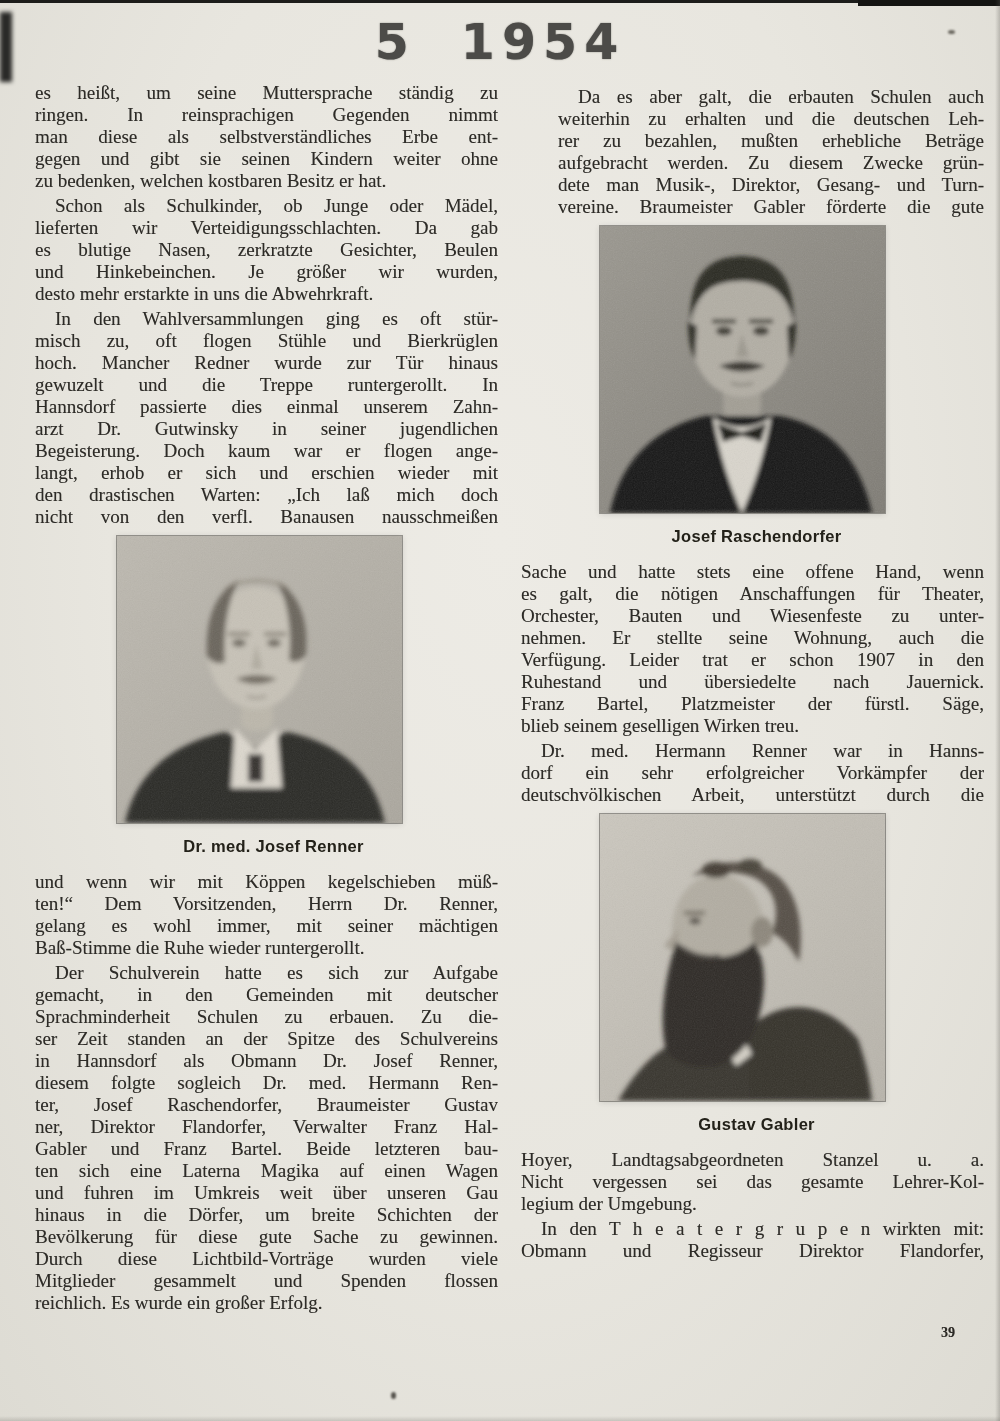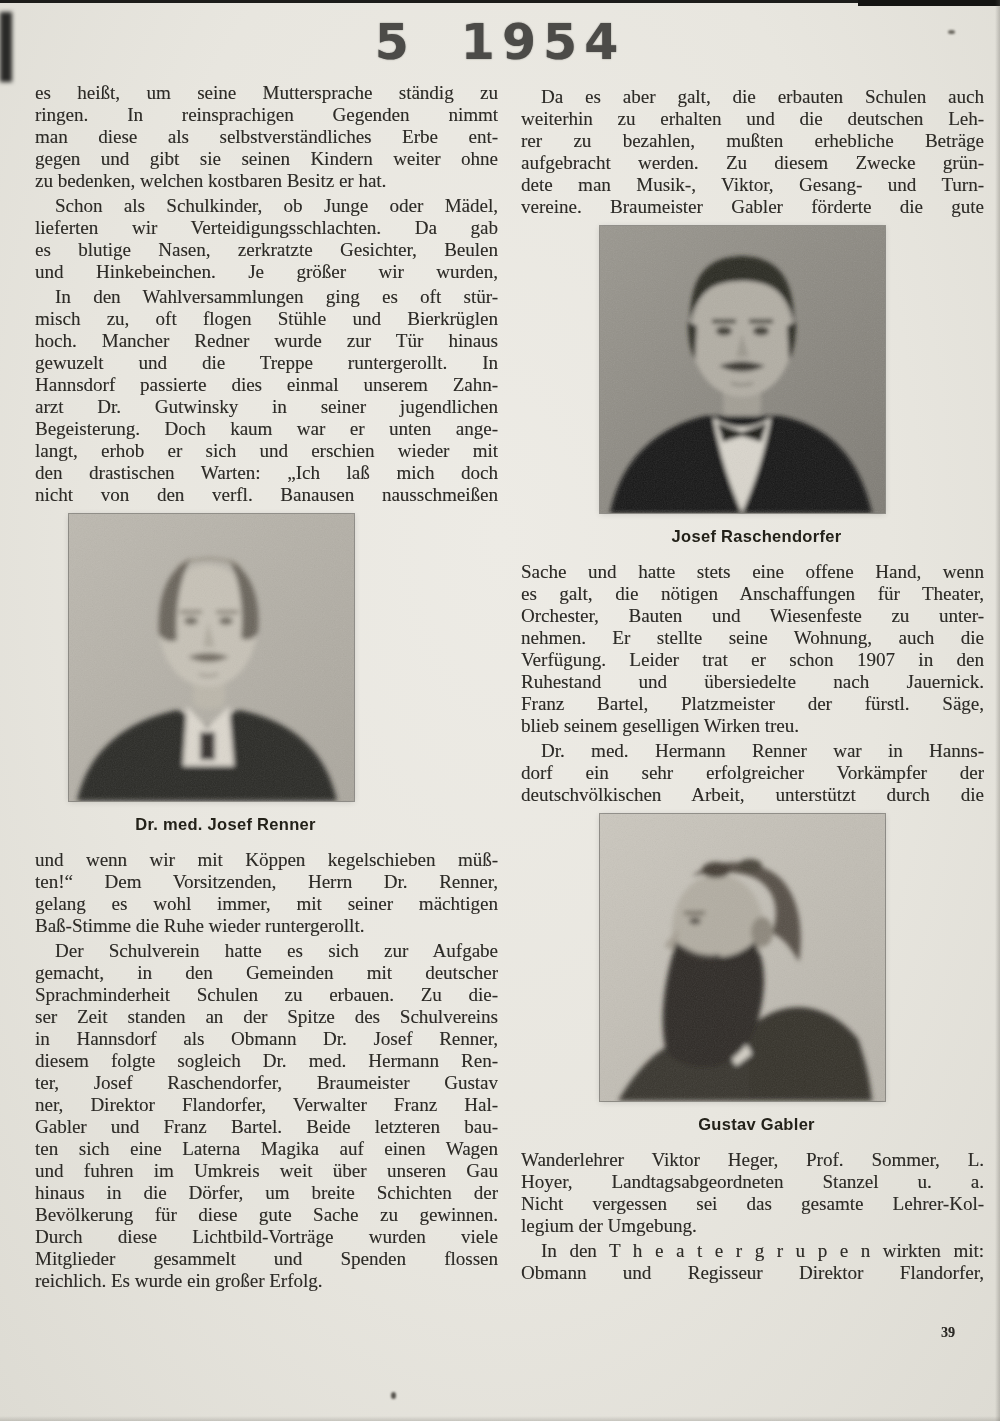--- a/index.html
+++ b/index.html
@@ -24,33 +24,33 @@
     font-family:"DejaVu Sans","Liberation Sans",sans-serif;
     font-weight:bold;font-size:49px;line-height:1;color:#4c4b48;
     text-shadow:0 0 1.5px rgba(60,58,54,.65);
   }
   .header .year{letter-spacing:7px;}
 
   
   .column{position:absolute;top:82px;width:463px;font-size:19px;line-height:22px;color:#2d2b27;}
   .column.left{left:35px;}
   .column.right{left:521px;}
-  .column.right .paragraph:first-child{margin-top:4px;}
+  .column.right .paragraph:first-child{margin-top:4px;margin-left:37px;}
   .paragraph{margin:0 0 3px 0;}
   .line{
     text-align:justify;text-align-last:justify;
     height:22px;overflow:hidden;white-space:normal;
     text-shadow:0.3px 0.3px 0.3px rgba(47,45,41,.35);
   }
   .line.ragged{text-align-last:left;}
   .paragraph.indent .line:first-child{text-indent:20px;}
 
   
   .photo{margin:8px 0 14px 0;width:313px;}
-  .column.left .photo{margin-left:34px;}
+  .column.left .photo{margin-left:82px;}
   .column.right .photo{margin-left:79px;}
   .photo-img{
     width:285px;height:287px;
     box-shadow:0 0 0 1px rgba(50,48,44,.45), 0 1px 6px rgba(50,48,44,.18);
     background:#9a978f;
   }
   .photo-img svg{display:block;width:100%;height:100%;}
   .caption{
     margin-top:12px;text-align:center;
     font-family:"Liberation Sans","DejaVu Sans",sans-serif;
@@ -86,29 +86,30 @@
         <div class="line">ringen. In reinsprachigen Gegenden nimmt</div>
         <div class="line">man diese als selbstverständliches Erbe ent-</div>
         <div class="line">gegen und gibt sie seinen Kindern weiter ohne</div>
         <div class="line ragged">zu bedenken, welchen kostbaren Besitz er hat.</div>
       </div>
       <div class="paragraph indent">
         <div class="line">Schon als Schulkinder, ob Junge oder Mädel,</div>
         <div class="line">lieferten wir Verteidigungsschlachten. Da gab</div>
         <div class="line">es blutige Nasen, zerkratzte Gesichter, Beulen</div>
         <div class="line">und Hinkebeinchen. Je größer wir wurden,</div>
+        <div class="line ragged">desto mehr erstarkte in uns die Abwehrkraft.</div>
       </div>
       <div class="paragraph indent">
         <div class="line">In den Wahlversammlungen ging es oft stür-</div>
         <div class="line">misch zu, oft flogen Stühle und Bierkrüglen</div>
         <div class="line">hoch. Mancher Redner wurde zur Tür hinaus</div>
         <div class="line">gewuzelt und die Treppe runtergerollt. In</div>
         <div class="line">Hannsdorf passierte dies einmal unserem Zahn-</div>
         <div class="line">arzt Dr. Gutwinsky in seiner jugendlichen</div>
-        <div class="line">Begeisterung. Doch kaum war er unten ange-</div>
+        <div class="line">Begeisterung. Doch kaum war er flogen ange-</div>
         <div class="line">langt, erhob er sich und erschien wieder mit</div>
         <div class="line">den drastischen Warten: „Ich laß mich doch</div>
         <div class="line">nicht von den verfl. Banausen nausschmeißen</div>
       </div>
       <figure class="photo">
     <div class="photo-img">
       <svg viewBox="0 0 285 287" xmlns="http://www.w3.org/2000/svg">
         <defs>
           <filter id="blur-n" x="-10%" y="-10%" width="120%" height="120%">
                 <feGaussianBlur stdDeviation="2.4"></feGaussianBlur>
@@ -169,21 +170,21 @@
         <div class="line">Mitglieder gesammelt und Spenden flossen</div>
         <div class="line ragged">reichlich. Es wurde ein großer Erfolg.</div>
       </div>
     </div>
   <div class="column right">
       <div class="paragraph indent">
         <div class="line">Da es aber galt, die erbauten Schulen auch</div>
         <div class="line">weiterhin zu erhalten und die deutschen Leh-</div>
         <div class="line">rer zu bezahlen, mußten erhebliche Beträge</div>
         <div class="line">aufgebracht werden. Zu diesem Zwecke grün-</div>
-        <div class="line">dete man Musik-, Viktor, Gesang- und Turn-</div>
+        <div class="line">dete man Musik-, Direktor, Gesang- und Turn-</div>
         <div class="line">vereine. Braumeister Gabler förderte die gute</div>
       </div>
       <figure class="photo">
     <div class="photo-img">
       <svg viewBox="0 0 285 287" xmlns="http://www.w3.org/2000/svg">
         <defs>
           <filter id="blur-r" x="-10%" y="-10%" width="120%" height="120%">
                 <feGaussianBlur stdDeviation="2.2"></feGaussianBlur>
               </filter>
           <filter id="grain-r">
@@ -265,21 +266,20 @@
           <path d="M76,128 C66,162 58,200 66,238 C84,256 112,258 130,246 C152,232 160,206 163,182 C166,156 162,140 154,128 C132,150 98,146 76,128 Z" fill="#2e2a25"></path>
           <path d="M82,134 Q100,146 120,142" stroke="#45403a" stroke-width="4" fill="none"></path>
         </g>
         <rect width="285" height="287" filter="url(#grain-g)" opacity="0.13"></rect>
 
     </svg>
         </div>
     <figcaption class="caption">Gustav Gabler</figcaption>
   </figure>
       <div class="paragraph">
-        <div class="line">Wanderlehrer Viktor Heger, Prof. Sommer, L.</div>
         <div class="line">Hoyer, Landtagsabgeordneten Stanzel u. a.</div>
         <div class="line">Nicht vergessen sei das gesamte Lehrer-Kol-</div>
         <div class="line ragged">legium der Umgebung.</div>
       </div>
       <div class="paragraph indent">
         <div class="line">In den T h e a t e r g r u p e n wirkten mit:</div>
         <div class="line">Obmann und Regisseur Direktor Flandorfer,</div>
       </div>
     </div>
 

